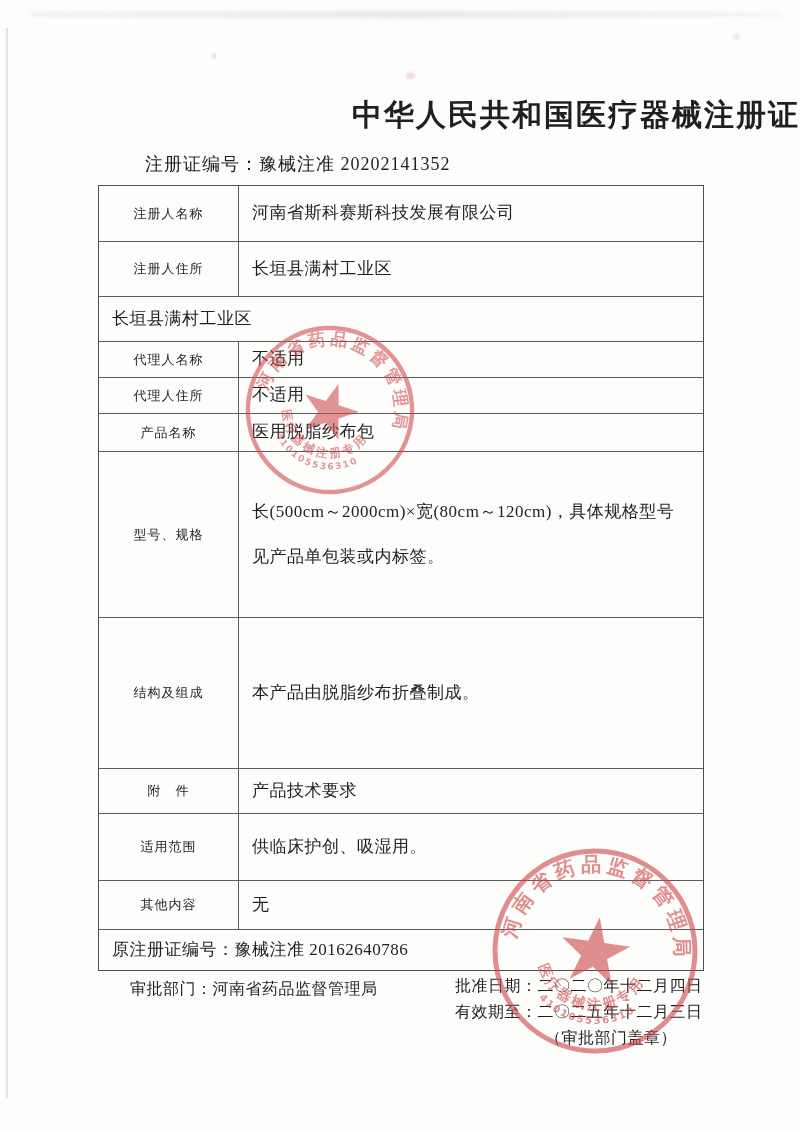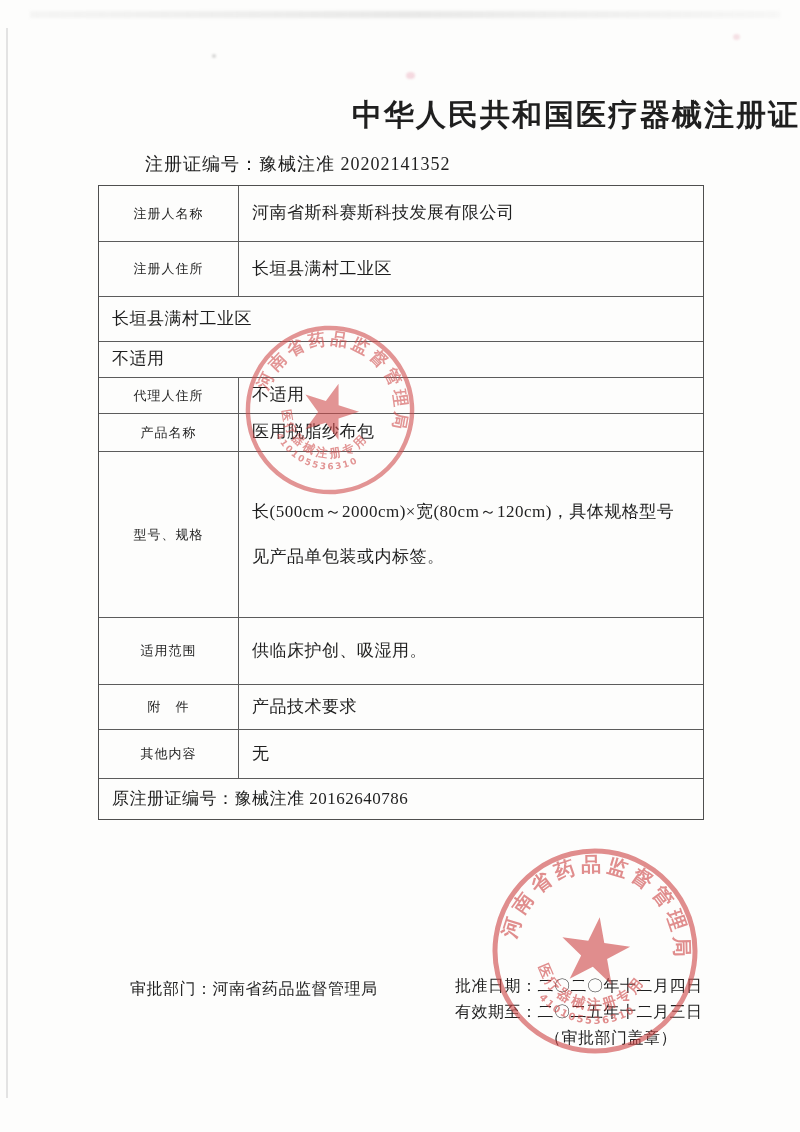--- a/index.html
+++ b/index.html
@@ -69,41 +69,46 @@
       <div class="tvalue">河南省斯科赛斯科技发展有限公司</div>
     </div>
     <div class="trow row1">
       <div class="tlabel">注册人住所</div>
       <div class="tvalue">长垣县满村工业区</div>
     </div>
     <div class="trow row2">
       <div class="tvalue">长垣县满村工业区</div>
     </div>
     <div class="trow row3">
+      <div class="tlabel">代理人名称</div>
       <div class="tvalue">不适用</div>
     </div>
     <div class="trow row4">
       <div class="tlabel">代理人住所</div>
       <div class="tvalue">不适用</div>
     </div>
     <div class="trow row5">
       <div class="tlabel">产品名称</div>
       <div class="tvalue">医用脱脂纱布包</div>
     </div>
     <div class="trow row6">
       <div class="tlabel">型号、规格</div>
       <div class="tvalue">长(500cm～2000cm)×宽(80cm～120cm)，具体规格型号见产品单包装或内标签。</div>
     </div>
-    <div class="trow row8">
-      <div class="tlabel">适用范围</div>
-      <div class="tvalue">供临床护创、吸湿用。</div>
+    <div class="trow row7">
+      <div class="tlabel">结构及组成</div>
+      <div class="tvalue">本产品由脱脂纱布折叠制成。</div>
     </div>
     <div class="trow row9">
       <div class="tlabel">附　件</div>
       <div class="tvalue">产品技术要求</div>
+    </div>
+    <div class="trow row8">
+      <div class="tlabel">适用范围</div>
+      <div class="tvalue">供临床护创、吸湿用。</div>
     </div>
     <div class="trow row10">
       <div class="tlabel">其他内容</div>
       <div class="tvalue">无</div>
     </div>
     <div class="trow row11">
       <div class="tvalue">原注册证编号：豫械注准 20162640786</div>
     </div>
   </div>
 

